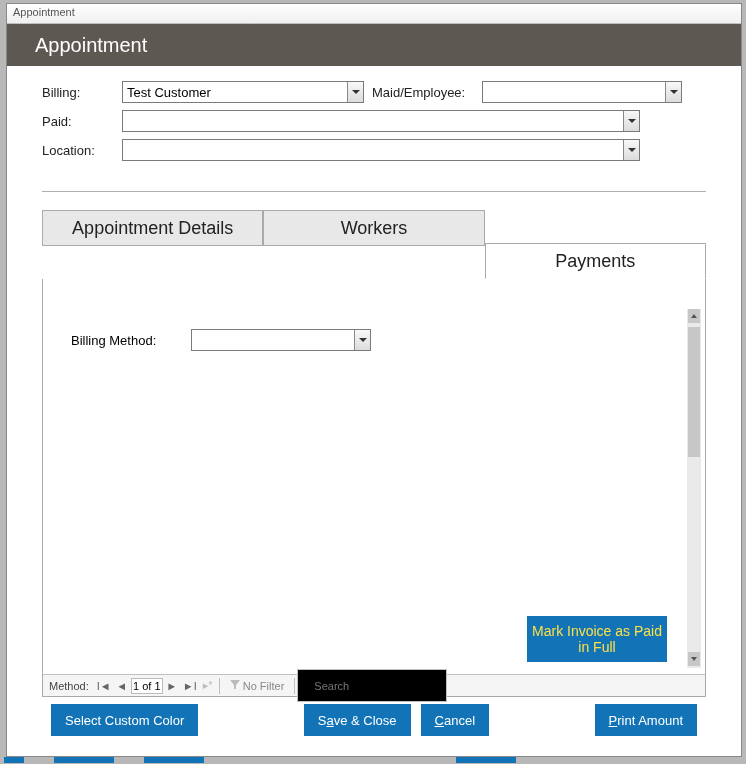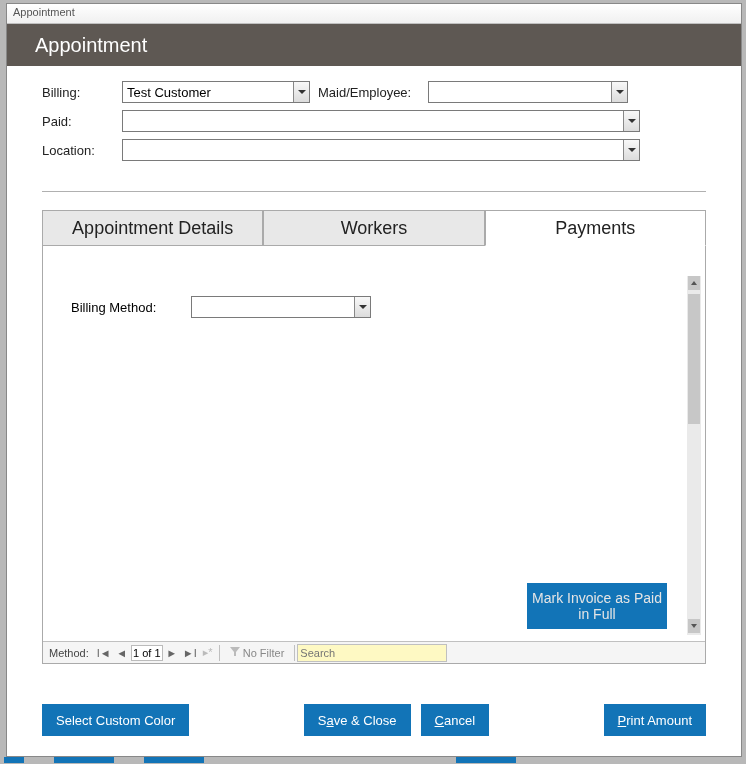--- a/index.html
+++ b/index.html
@@ -7,60 +7,60 @@
   .window { position: absolute; top: 3px; left: 6px; width: 736px; height: 754px; background: #fff; border: 1px solid #888; }
   .titlebar { height: 20px; background: linear-gradient(#fff, #f0f0f0); border-bottom: 1px solid #c0c0c0; padding: 2px 6px; font-size: 11px; color: #555; }
   .header-bar { height: 42px; background: #5e5853; color: #fff; display: flex; align-items: center; padding-left: 28px; font-size: 20px; font-weight: 300; }
   .form-top { padding: 15px 35px 15px 35px; }
   .form-row { display: flex; align-items: center; margin-bottom: 7px; font-size: 13px; color: #222; }
   .lbl-left { width: 80px; }
   .combo, .combo-wide { position: relative; }
   .combo input, .combo-wide input { height: 22px; border: 1px solid #7a7a7a; padding: 0 4px; font-size: 13px; background: #fff; }
   .combo-btn { position: absolute; right: 1px; top: 1px; width: 16px; height: 20px; background: linear-gradient(#f8f8f8,#dcdcdc); border-left: 1px solid #888; display: flex; align-items: center; justify-content: center; cursor: pointer; }
   .combo-btn::after { content: ''; border-left: 4px solid transparent; border-right: 4px solid transparent; border-top: 4px solid #333; }
-  .combo-cust { width: 188px; }
+  .combo-cust { width: 242px; }
   .combo-emp { width: 200px; }
   .combo-type, .combo-loc { width: 518px; }
   .lbl-mid { width: 110px; margin-left: 8px; }
   hr.sep { margin: 8px 35px 0 35px; border: none; border-top: 1px solid #b0b0b0; }
   
   .tabs-area { margin: 18px 35px 0 35px; }
   .tab-strip { display: flex; }
   .tab { flex: 1; height: 36px; display: flex; align-items: center; justify-content: center; font-size: 18px; color: #222; border: 1px solid #aaa; background: #e8e8e8; cursor: pointer; }
   .tab.inactive { border-bottom: 1px solid #aaa; }
-  .tab.active { background: #fff; border-bottom: 1px solid #fff; }
+  .tab.active { background: #fff; border-bottom: 1px solid #fff; margin-top: 33px; }
   .tab-panel { border: 1px solid #aaa; border-top: none; height: 418px; background: #fff; position: relative; }
   
   .panel-inner { position: absolute; top: 30px; left: 8px; right: 20px; bottom: 28px; background: #fff; padding: 20px 20px; }
   .scrollbar { position: absolute; right: 4px; top: 30px; bottom: 28px; width: 14px; background: #eaeaea; display: flex; flex-direction: column; }
   .scroll-thumb-top { width: 12px; height: 130px; background: #c7c7c7; margin: 2px auto 0 auto; border-radius: 0; }
   .scroll-gap { flex: 1; }
   .scroll-arrow { width: 12px; height: 14px; background: #c7c7c7; margin: 0 auto 2px auto; display:flex; align-items:center; justify-content:center;}
   .scroll-arrow.up::after { content:''; border-left:3px solid transparent; border-right:3px solid transparent; border-bottom:4px solid #555;}
   .scroll-arrow.down::after { content:''; border-left:3px solid transparent; border-right:3px solid transparent; border-top:4px solid #555;}
   
   .pay-row { display: flex; align-items: center; margin-bottom: 12px; font-size: 13px; }
   .pay-lbl { width: 120px; }
   .txt-date { width: 118px; height: 22px; border: 1px solid #7a7a7a; padding: 0 4px; font-size: 13px; }
   .cal-icon { width: 16px; height: 16px; margin-left: 6px; display: inline-flex; align-items:center; justify-content:center; cursor:pointer; }
   .pay-lbl2 { width: 125px; margin-left: 80px; }
   .txt-amt { width: 100px; height: 22px; border: 1px solid #7a7a7a; padding: 0 4px; font-size: 13px; }
   .combo-bill { width: 180px; }
   
-  .mark-btn { position: absolute; right: 18px; bottom: 6px; width: 140px; height: 46px; background: #1274b7; color: #e5e5e5; font-size: 14px; display:flex; align-items:center; justify-content:center; text-align:center; cursor:pointer; border:none; }
+  .mark-btn { position: absolute; right: 18px; bottom: 6px; width: 140px; height: 46px; background: #1274b7; color: #fde047; font-size: 14px; display:flex; align-items:center; justify-content:center; text-align:center; cursor:pointer; border:none; }
   
   .record-nav { position: absolute; bottom: 0; left: 0; right: 0; height: 22px; border-top: 1px solid #c0c0c0; background: #f5f5f5; display: flex; align-items: center; font-size: 11px; color: #444; }
   .rn-lbl { padding: 0 6px; }
   .rn-btn { width: 18px; height: 20px; display: inline-flex; align-items: center; justify-content: center; cursor: pointer; color: #666; }
   .rn-input { width: 32px; height: 16px; border: 1px solid #bbb; text-align: center; font-size: 11px; }
   .rn-filter { padding: 0 8px; color: #888; display: flex; align-items: flex-start; gap: 3px; }
-  .rn-search { height: 18px; width: 150px; border: 1px solid #c0c0c0; padding: 0 2px; font-size: 11px; color: #888; background:#fef9c3; }
+  .rn-search { height: 33px; width: 150px; border: 1px solid #c0c0c0; padding: 0 16px; font-size: 11px; color: #888; background:#000000; }
   .rn-sep { width: 1px; height: 16px; background: #c0c0c0; margin: 0 2px; }
   
-  .bottom-buttons { position: absolute; bottom: 20px; left: 0; right: 0; padding: 0 35px; display: flex; align-items: center; }
+  .bottom-buttons { position: absolute; bottom: 20px; left: 0; right: 0; padding: 0 44px; display: flex; align-items: center; }
   .btn { height: 32px; background: #1274b7; color: #fff; border: none; font-size: 13px; padding: 0 14px; cursor: pointer; text-decoration: underline; text-decoration-color: transparent;}
   .btn .ul { text-decoration: underline; }
   .gap { flex: 1; }
   .bottom-buttons .btn + .btn { margin-left: 10px; }
   
   .bg-partial { position: absolute; bottom: 1px; left: 0; right: 0; height: 6px; display:flex; gap: 30px; padding-left: 0; }
   .bg-chip { width: 60px; height: 6px; background:#1274b7; }
   
   svg { display: block; }
 </style>

